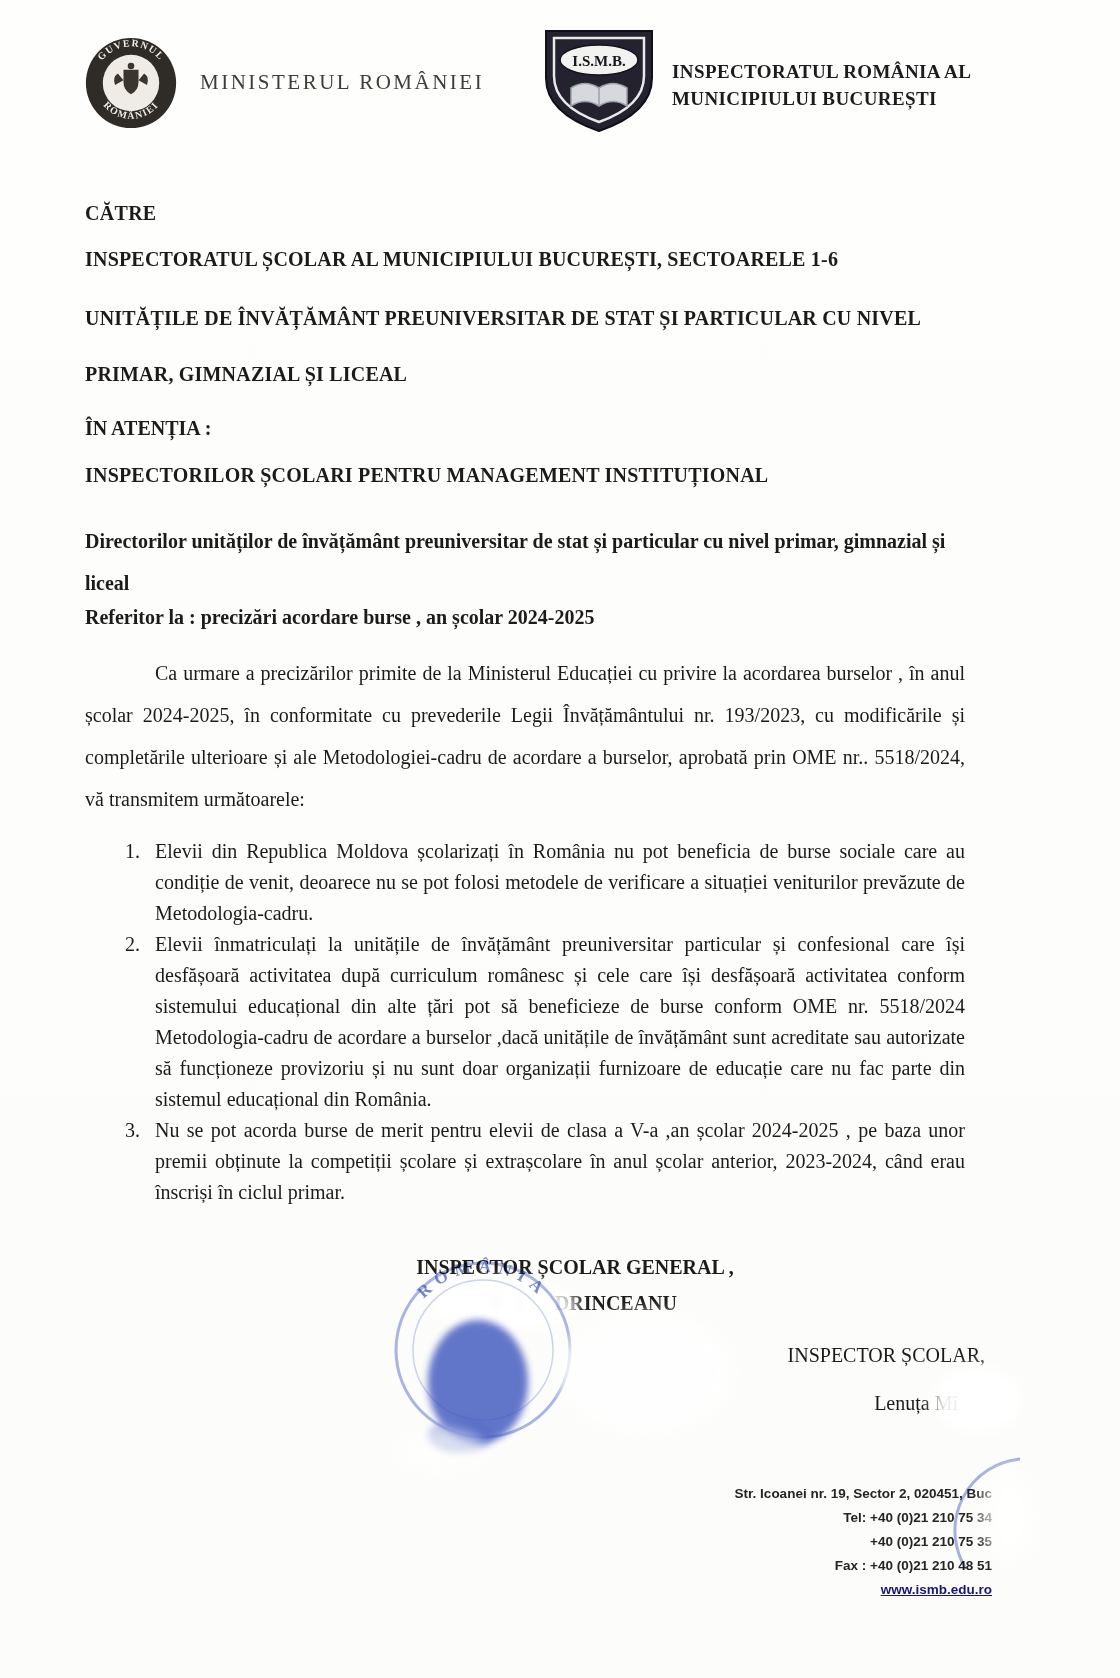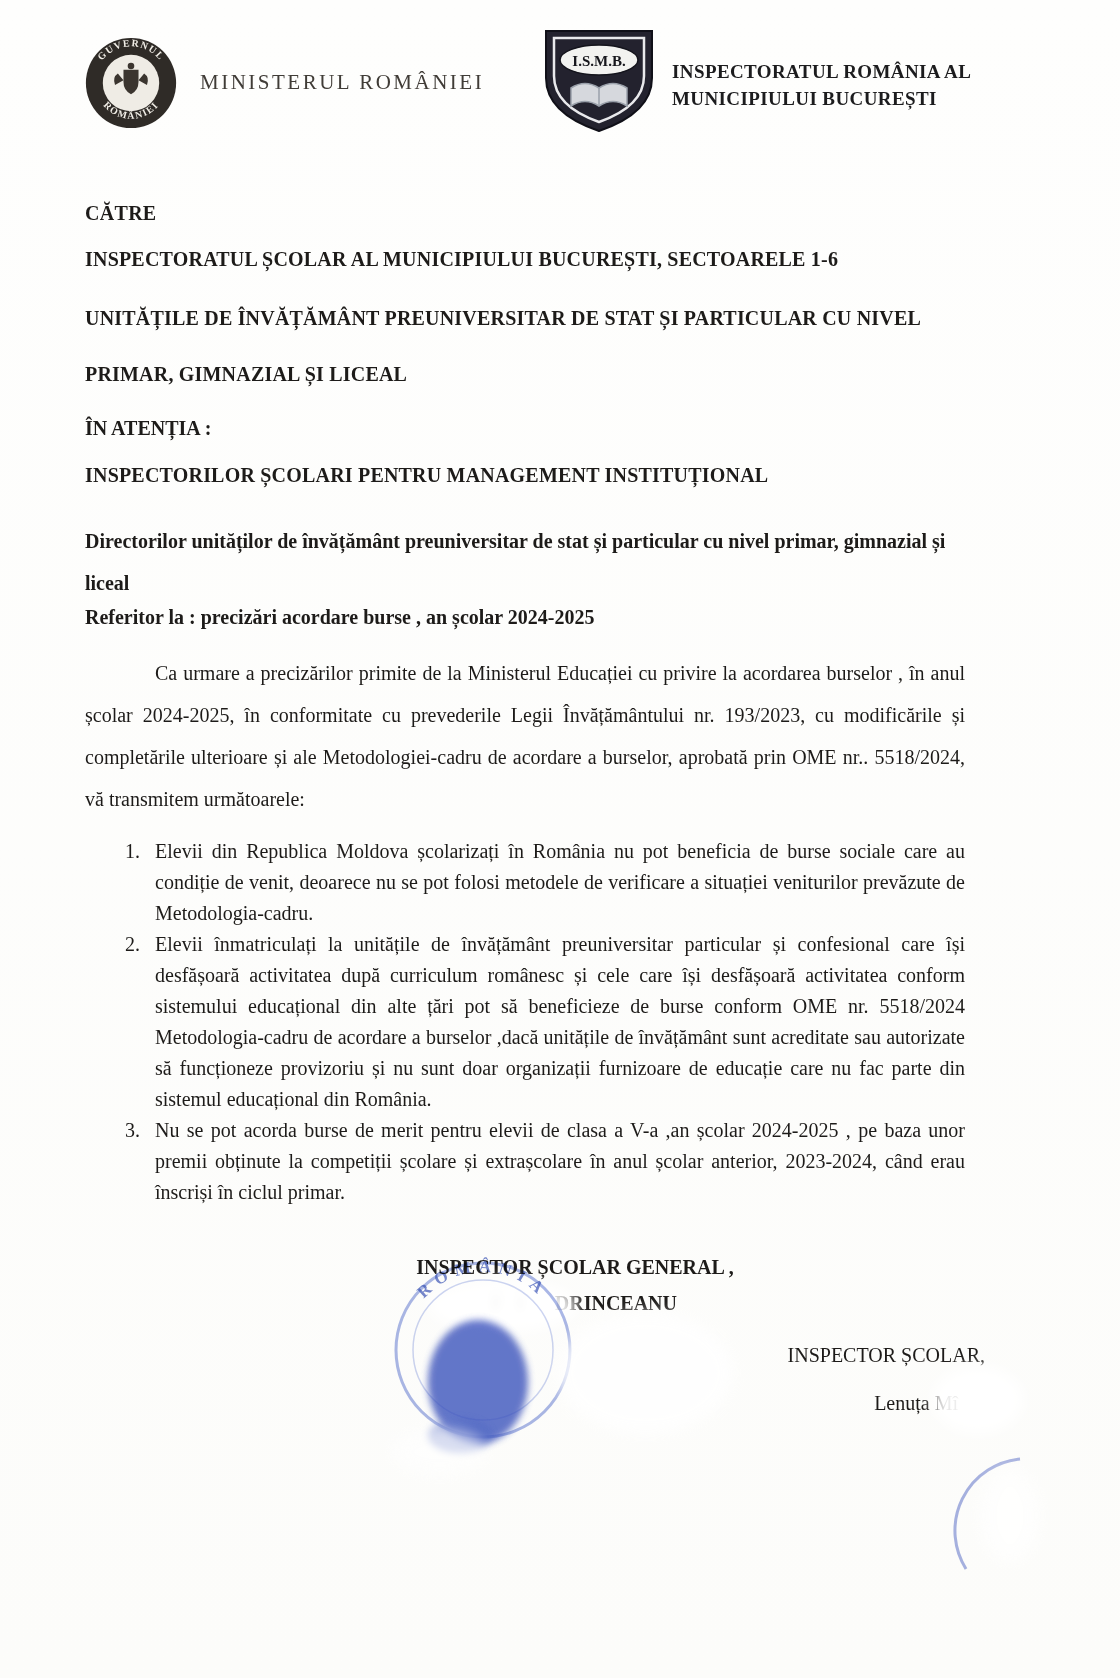--- a/index.html
+++ b/index.html
@@ -178,14 +178,21 @@
       <path d="M 72,4 A 72,72 0 0 0 18,114" fill="none" stroke="#4f66c8" stroke-width="3" opacity="0.5"></path>
     </svg>
   </div>
 
   <div class="smudge s1"></div>
   <div class="smudge smudge--top s2"></div>
   <div class="smudge smudge--top s3"></div>
   <div class="smudge smudge--top s4"></div>
   <div class="smudge smudge--top s5"></div>
 
+  <div class="abs footer">
+    <div>Str. Icoanei nr. 19, Sector 2, 020451, Buc</div>
+    <div>Tel: +40 (0)21 210 75 34</div>
+    <div>+40 (0)21 210 75 35</div>
+    <div>Fax : +40 (0)21 210 48 51</div>
+    <div class="site">www.ismb.edu.ro</div>
+  </div>
 
 </div>
 
 </body></html>

